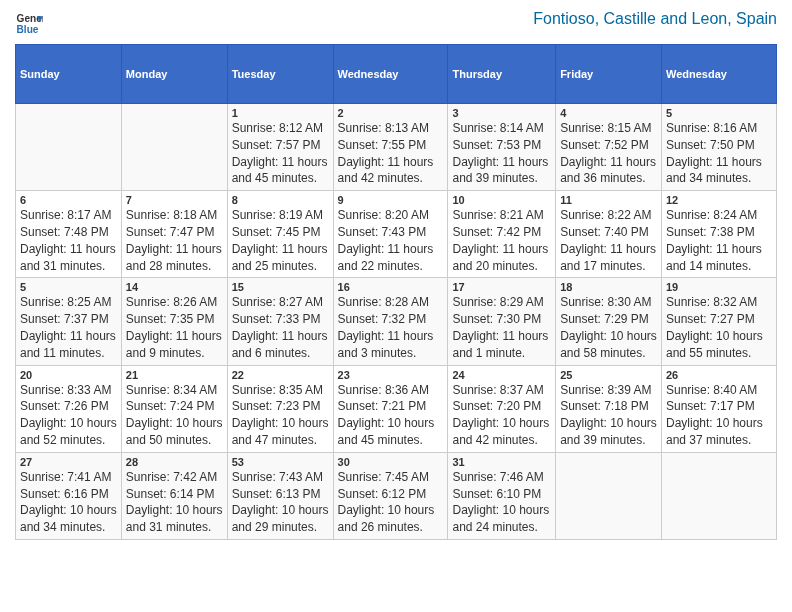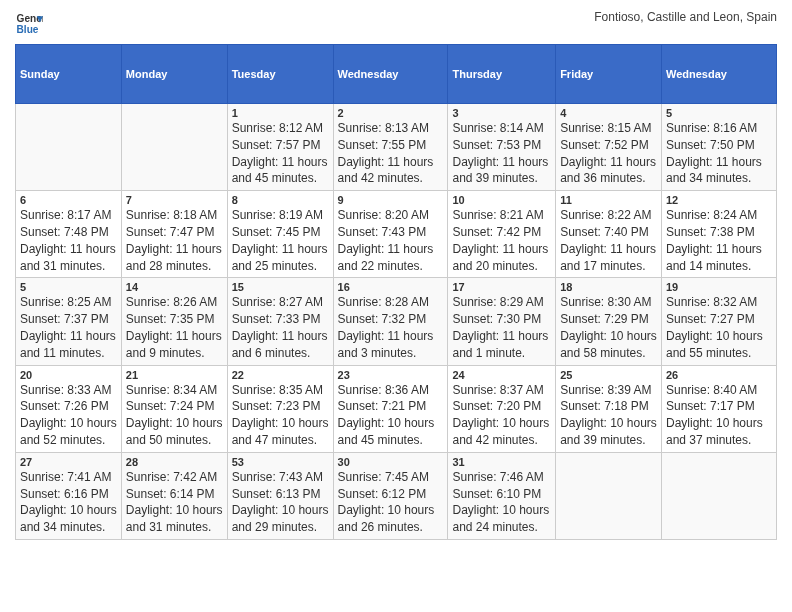--- a/index.html
+++ b/index.html
@@ -33,22 +33,22 @@
     }
     .title-block {
       text-align: right;
     }
     .main-title {
       font-size: 28px;
       font-weight: bold;
       color: #333;
     }
     .subtitle {
-      font-size: 12px;
-      color: #404040;
+      font-size: 16px;
+      color: #0369a1;
       padding-left: 40px;
     }
     table {
       width: 100%;
       border-collapse: collapse;
       font-size: 10px;
     }
     .header-row th {
       background: #3a6bc7;
       color: #fff;

